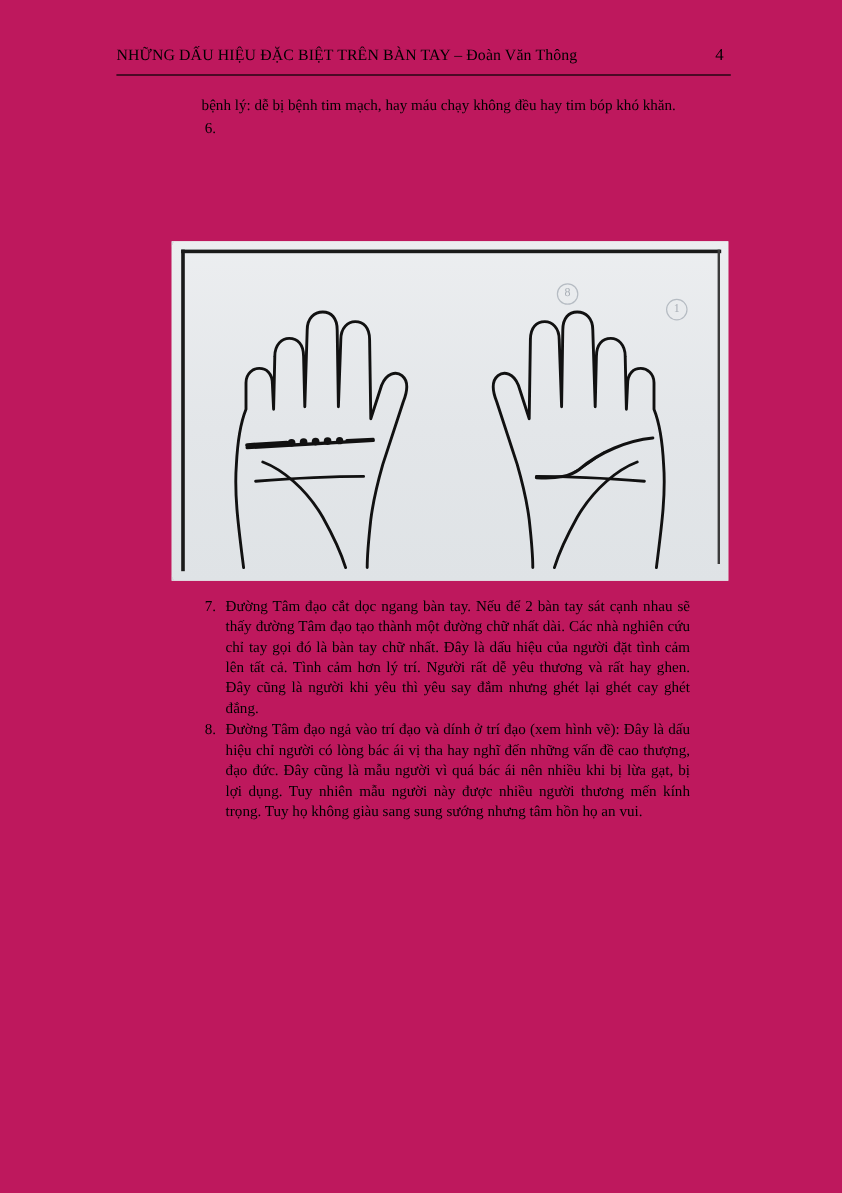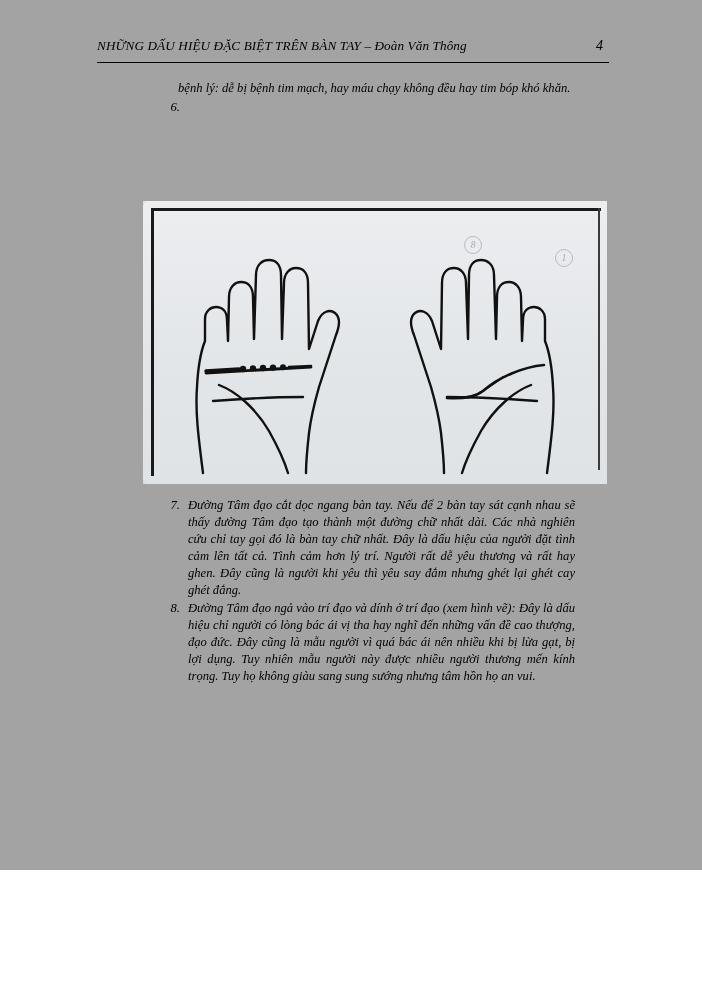--- a/index.html
+++ b/index.html
@@ -12,23 +12,22 @@
     height: 994px;
     font-family: "Liberation Serif", serif;
     color: #000000;
     position: relative;
     overflow: hidden;
   }
   .page {
     position: absolute;
     left: 0; top: 0;
     width: 702px;
-    height: 870px;
-    background: #a3a3a3;
-    font-style: italic;
+    height: 994px;
+    background: #be185d;
   }
   
   .header {
     position: absolute;
     left: 97px;
     top: 38px;
     width: 512px;
     display: flex;
     align-items: baseline;
     justify-content: space-between;
@@ -55,21 +54,21 @@
   .content {
     position: absolute;
     left: 160px;
     top: 80px;
     width: 415px;
     font-size: 12.6px;
     line-height: 1.35;
     text-align: justify;
   }
   .para-plain {
-    margin: 0 0 2px 18px;
+    margin: 0 0 2px 8px;
     text-align: justify;
   }
   ol.items {
     list-style: none;
     margin: 0;
     padding: 0;
   }
   ol.items li {
     position: relative;
     padding-left: 28px;

